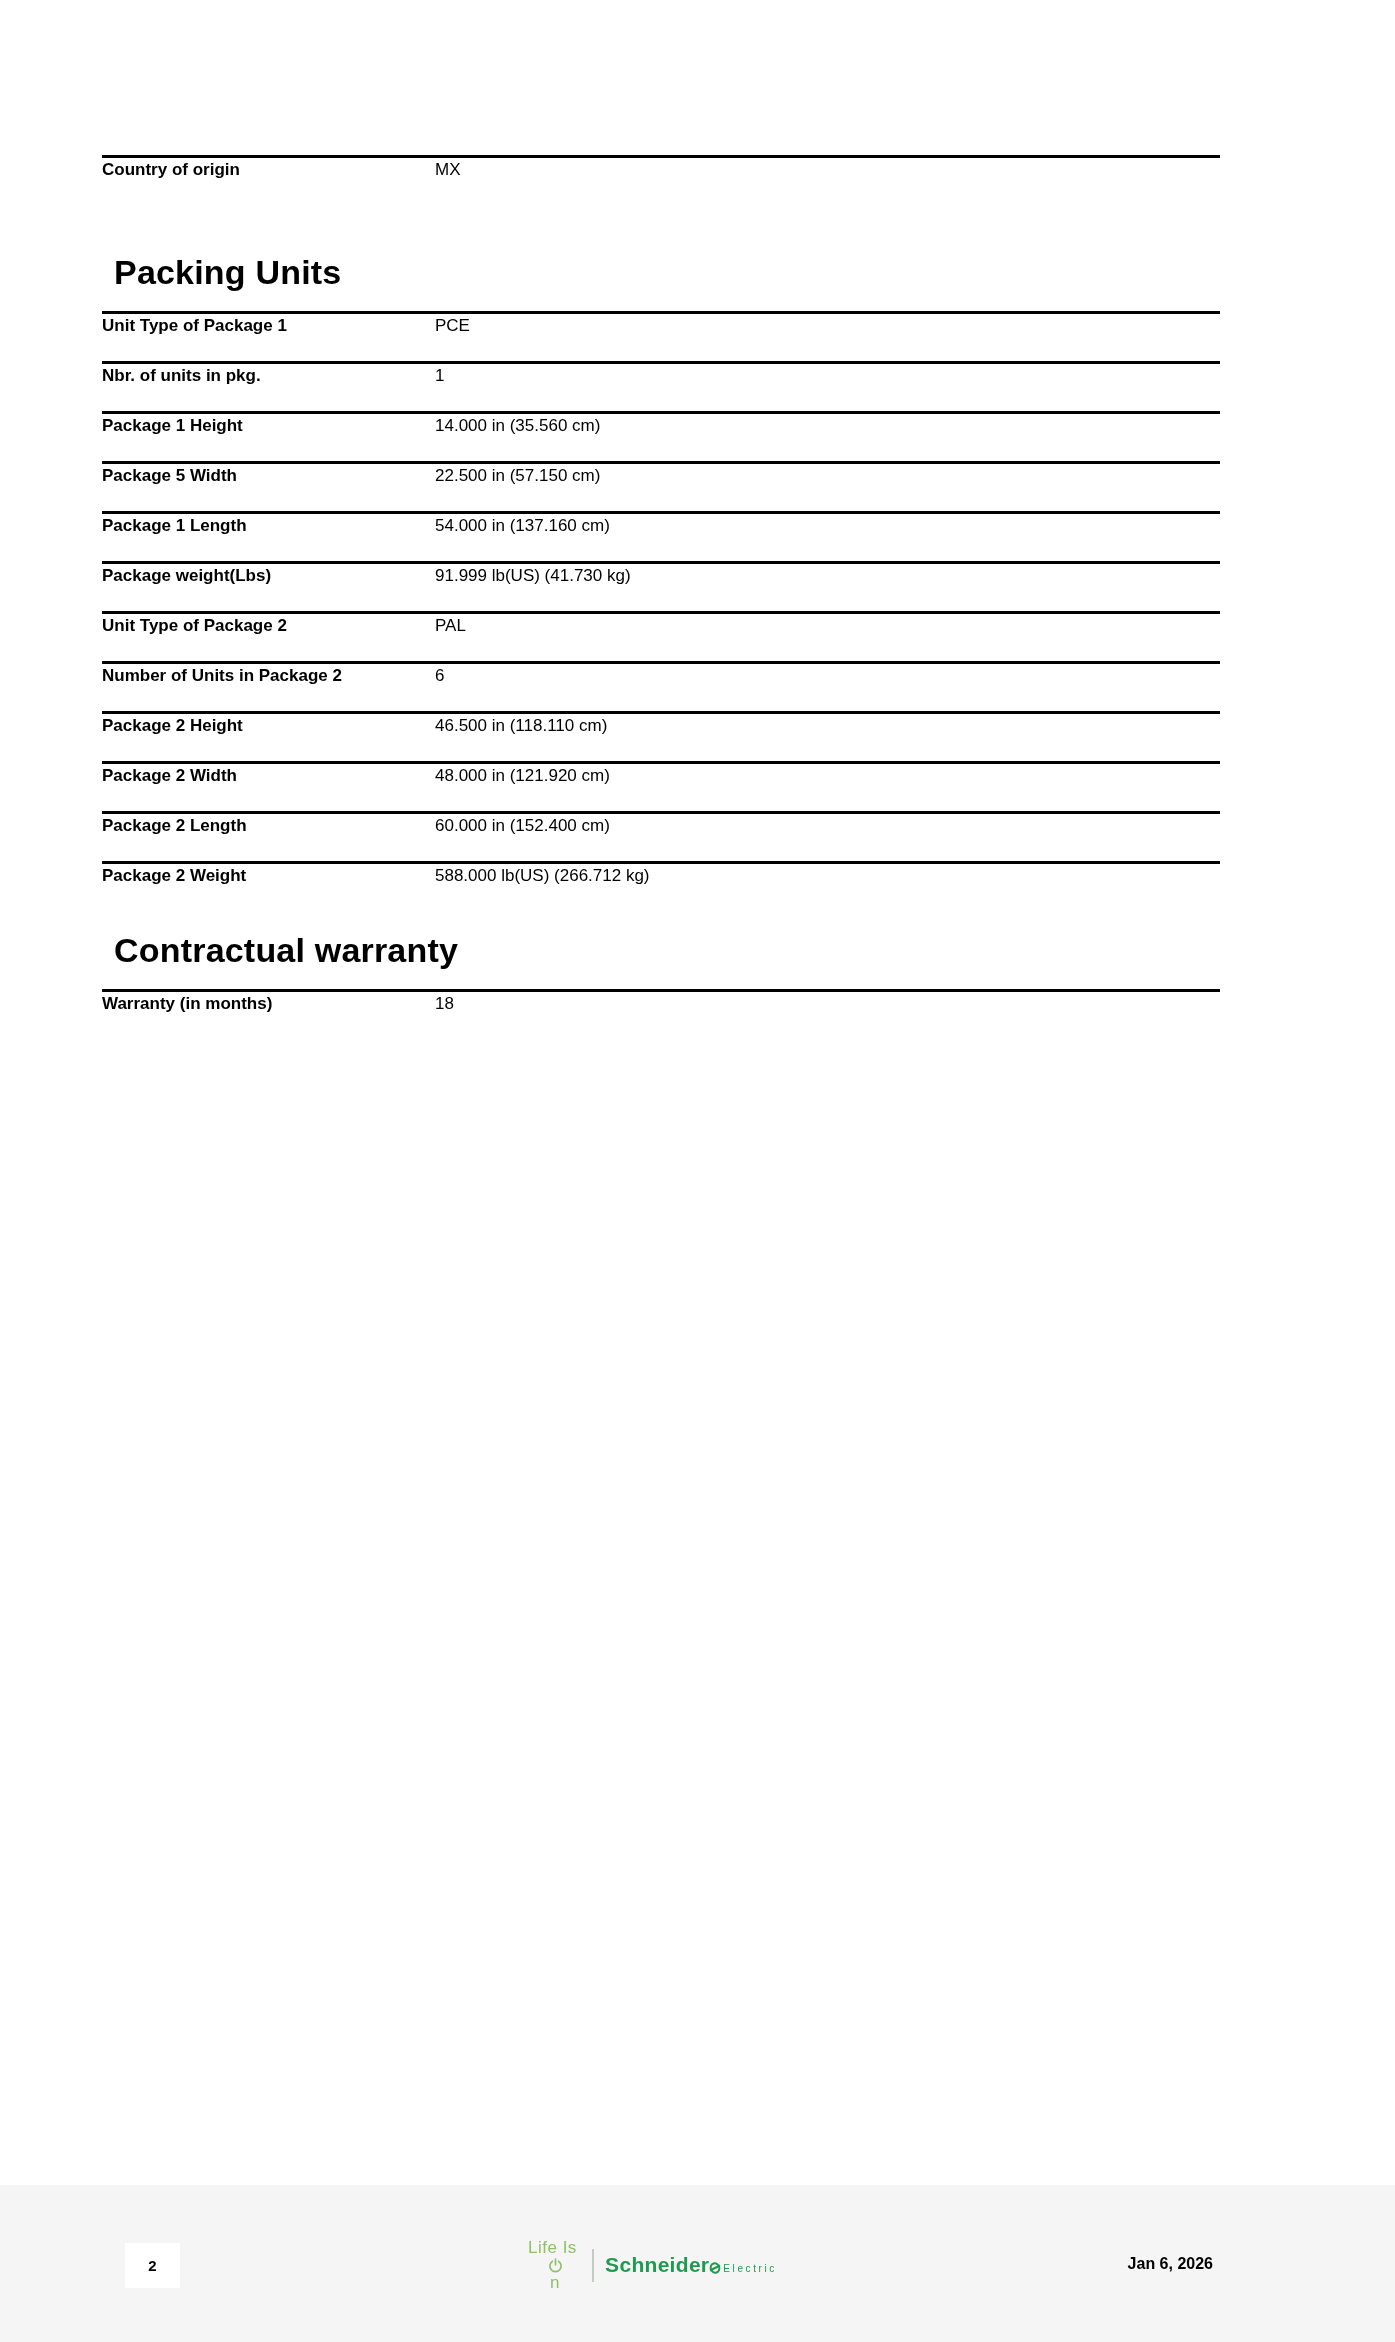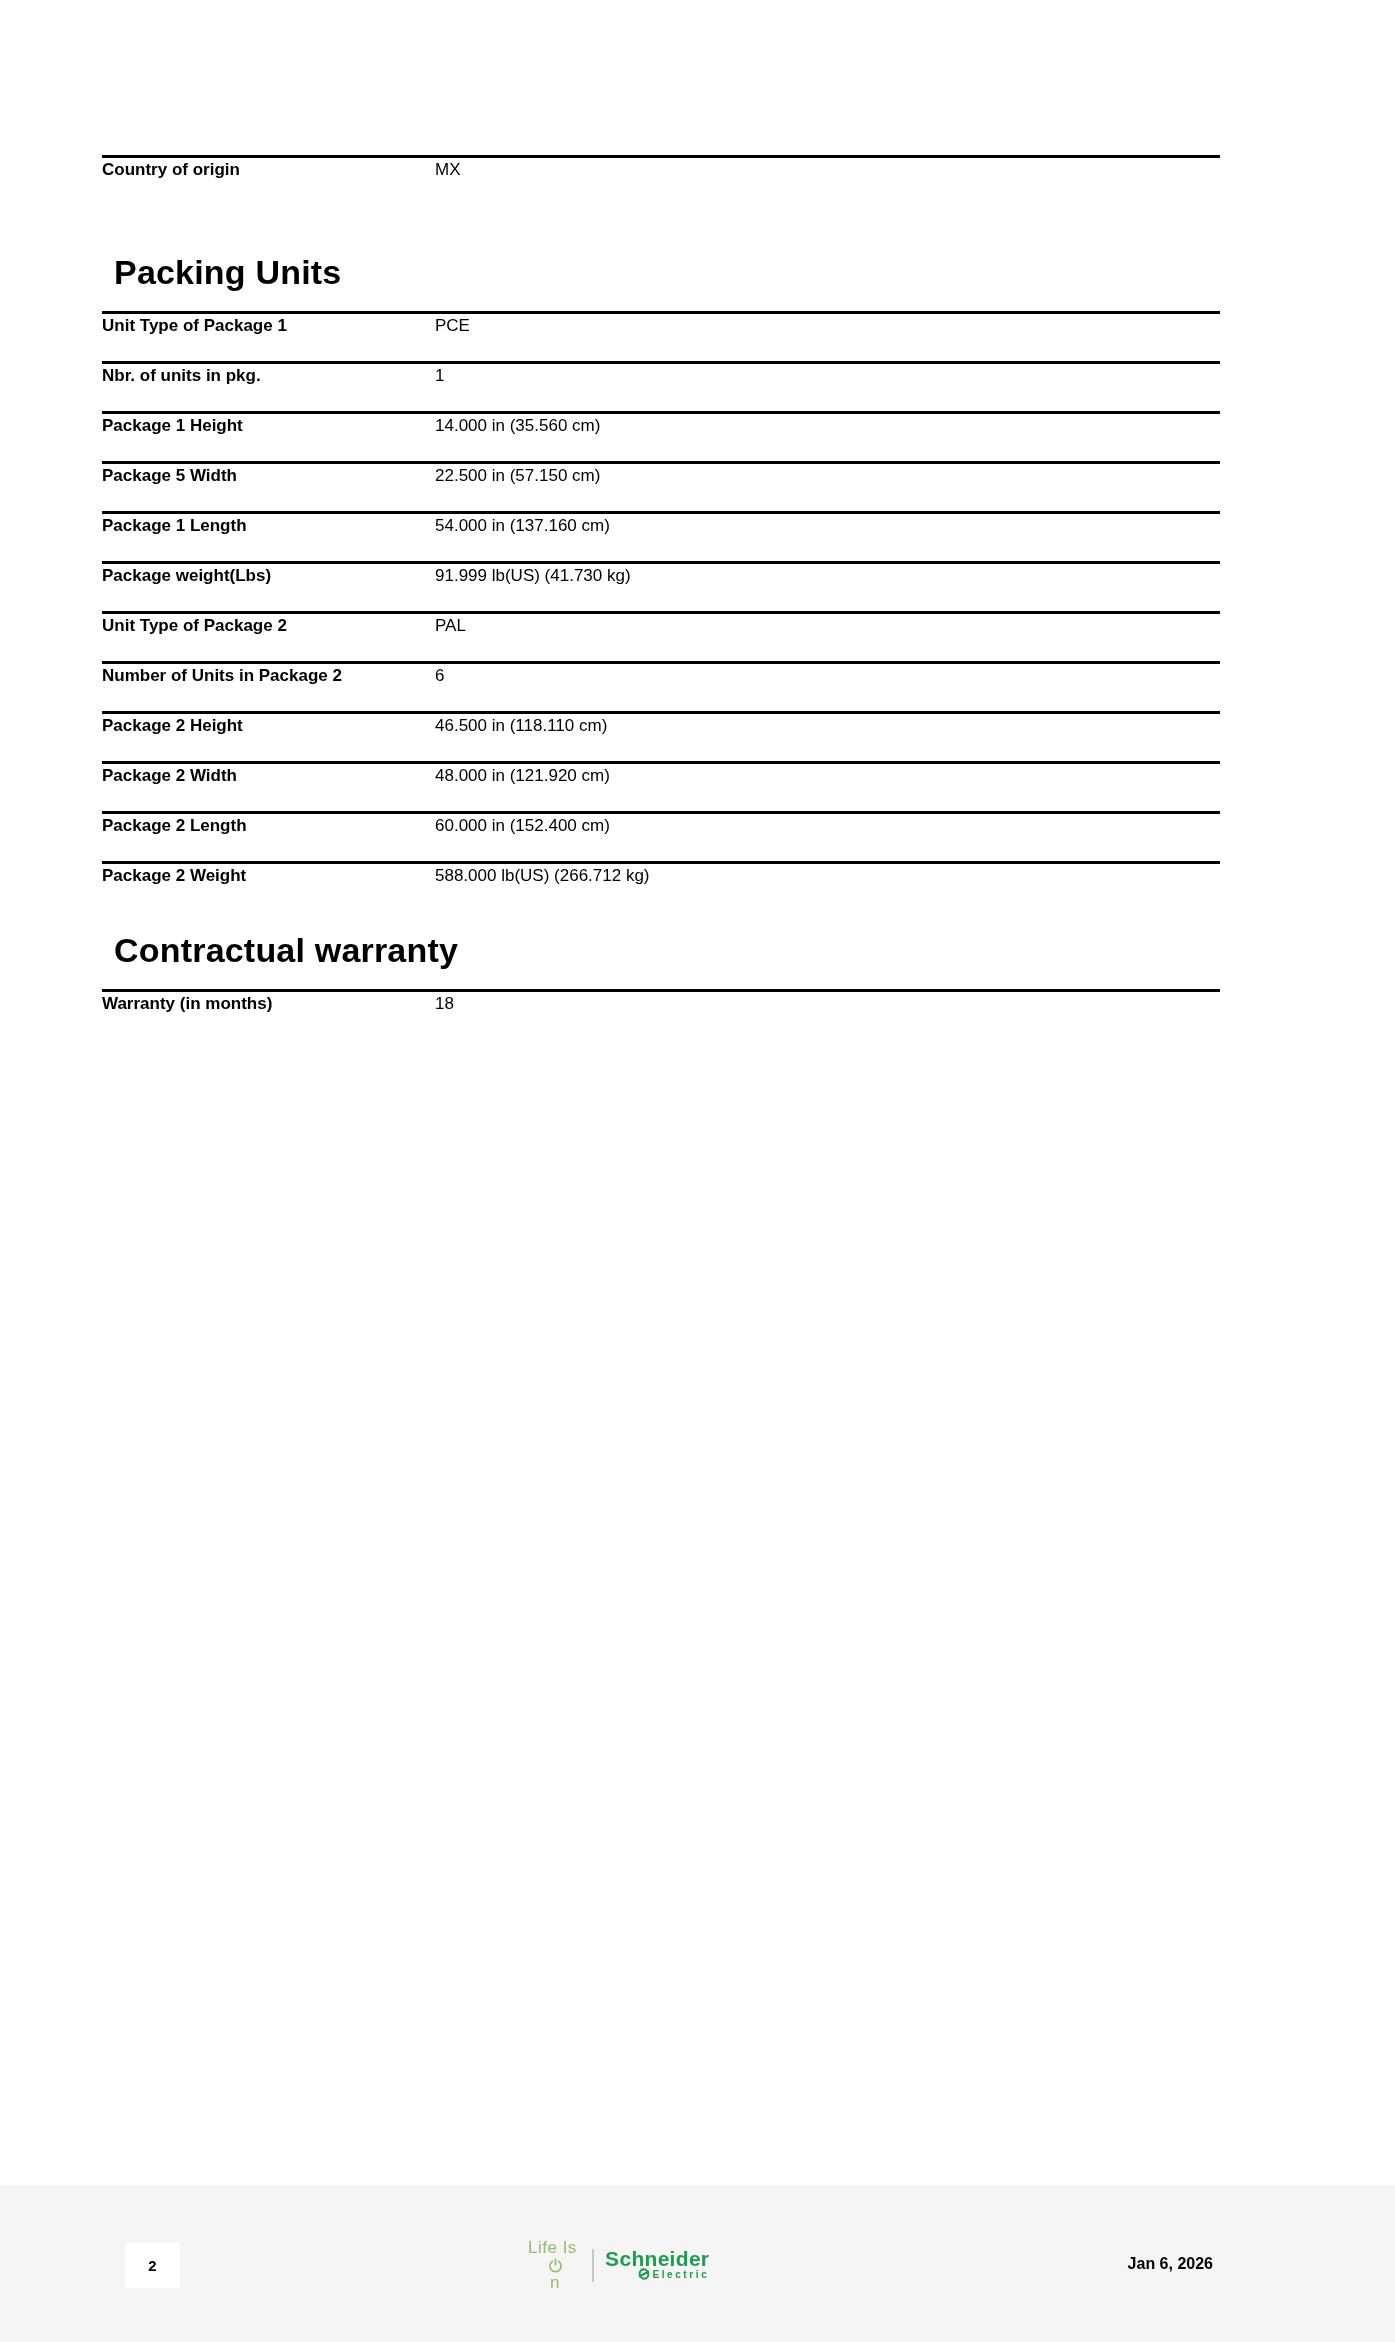--- a/index.html
+++ b/index.html
@@ -34,25 +34,25 @@
   }
   .logoblock{
     position:absolute;left:528px;top:60px;height:40px;
     display:flex;align-items:center;
   }
   .tagline{
     display:flex;align-items:center;
     font-size:17px;color:#8dc06b;letter-spacing:0.5px;white-space:pre;flex-direction:column;
   }
   .divider{width:2px;height:33px;background:#c2cdc2;margin:0 11px 0 10px;}
-  .brand{display:flex;flex-direction:column;align-items:flex-end;}
+  .brand{display:flex;align-items:flex-end;}
   .brand-name{font-size:21px;font-weight:bold;color:#1e9b50;line-height:18px;letter-spacing:0.3px;}
   .brand-sub{
     display:flex;align-items:center;gap:2px;
-    font-size:10px;font-weight:bold;color:#1e9b50;letter-spacing:2.6px;line-height:11px;
+    font-size:10px;font-weight:normal;color:#1e9b50;letter-spacing:2.6px;line-height:11px;
   }
   .datebox{
     position:absolute;right:182px;top:70px;
     font-size:16px;font-weight:bold;color:#000;
   }
   svg{display:block;}
 </style>
 </head>
 <body>
 

